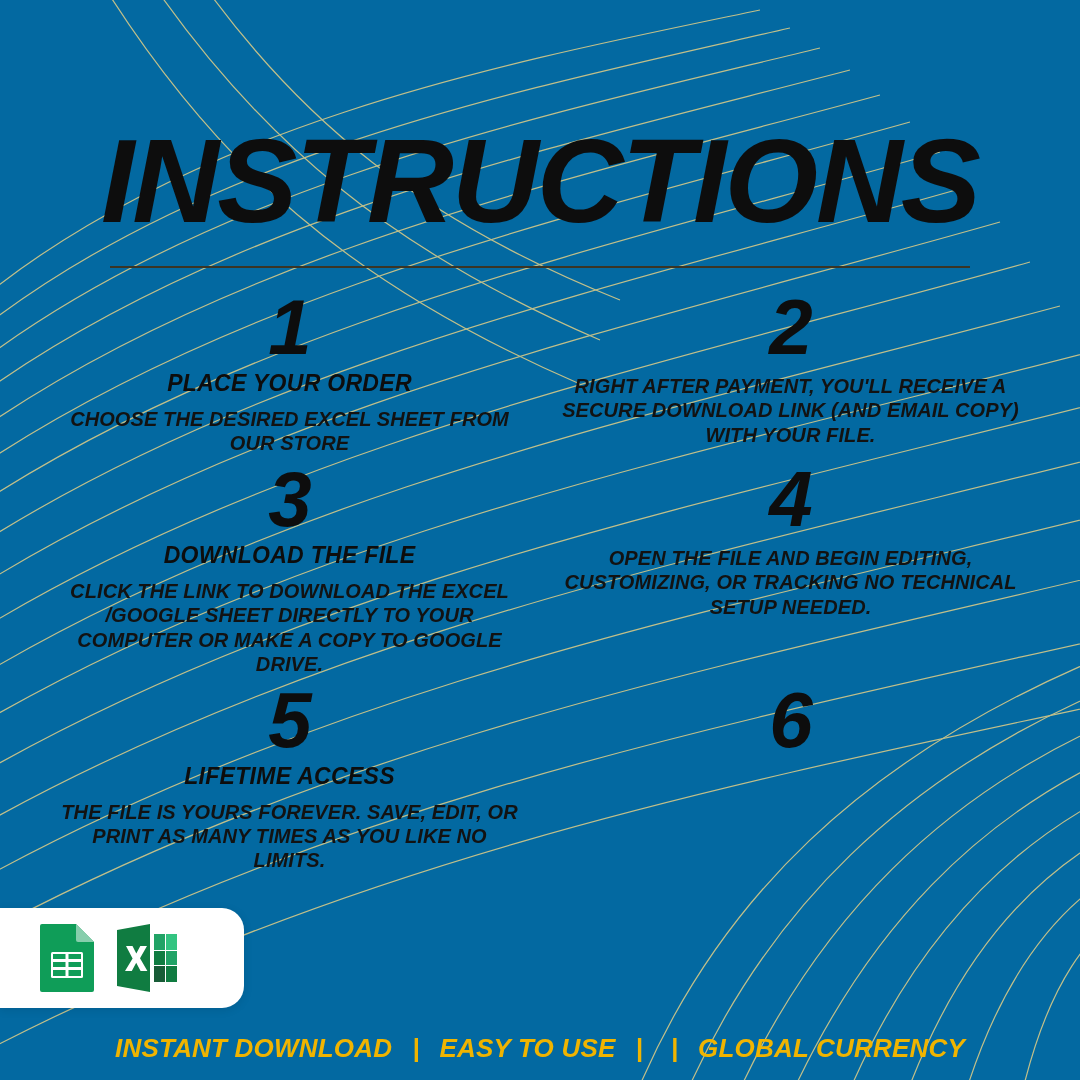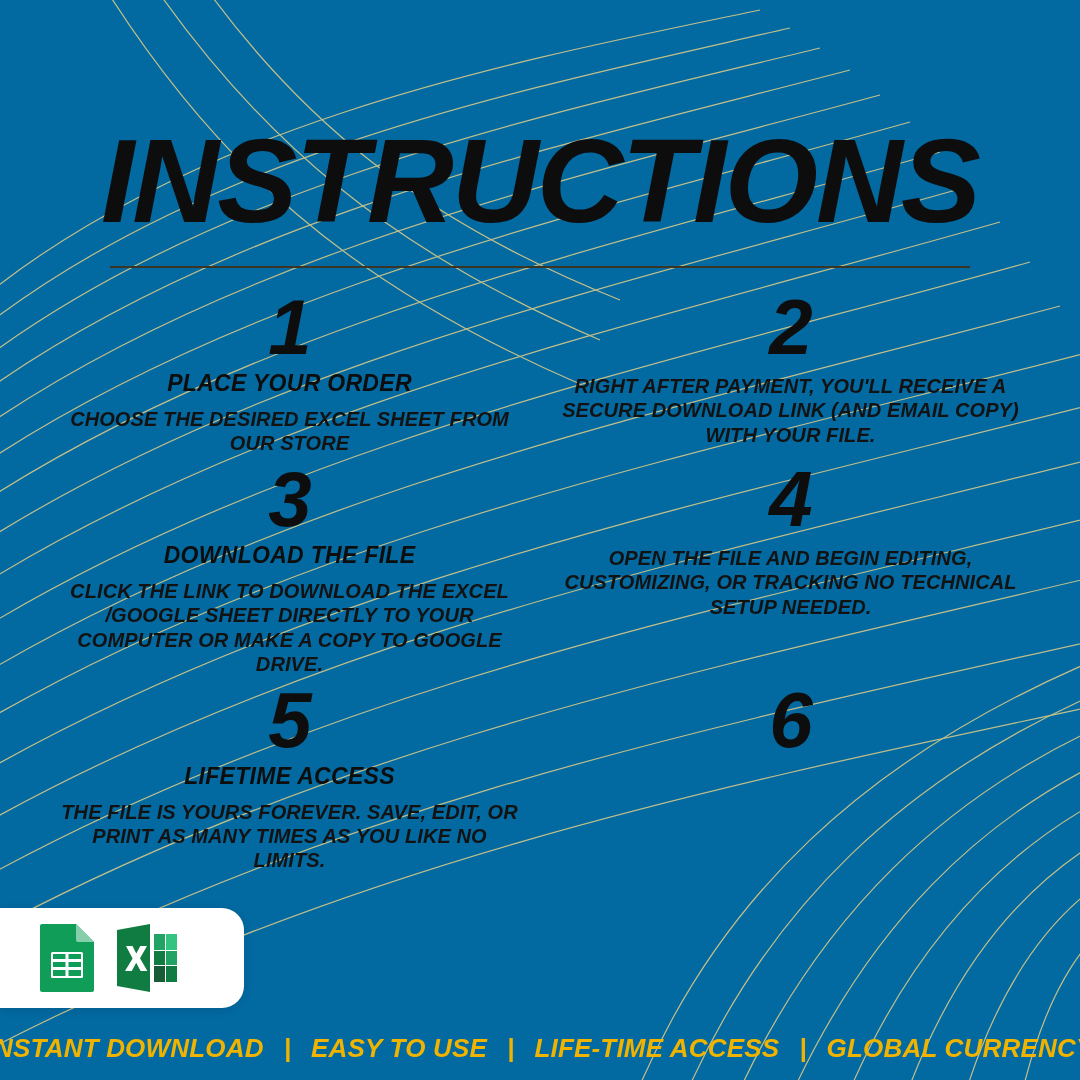--- a/index.html
+++ b/index.html
@@ -234,19 +234,18 @@
         <path d="M3 8l33-6v68L3 64z" fill="#107c41"></path>
         <path d="M12 24h6.5l3.8 7.6 4-7.6H33l-7 12.3L33.4 49h-6.8l-4.4-8.3L17.8 49H11l7.6-12.6z" fill="#ffffff"></path>
       </svg>
     </div>
 
     <div class="footer">
       <span class="footer-item">INSTANT DOWNLOAD</span>
       <span class="footer-sep">|</span>
       <span class="footer-item">EASY TO USE</span>
       <span class="footer-sep">|</span>
-      <span class="footer-item">LIFE-TIME ACCESS</span>
       <span class="footer-sep">|</span>
       <span class="footer-item">GLOBAL CURRENCY</span>
     </div>
 
   </div>
 </div>
 
 </body></html>

